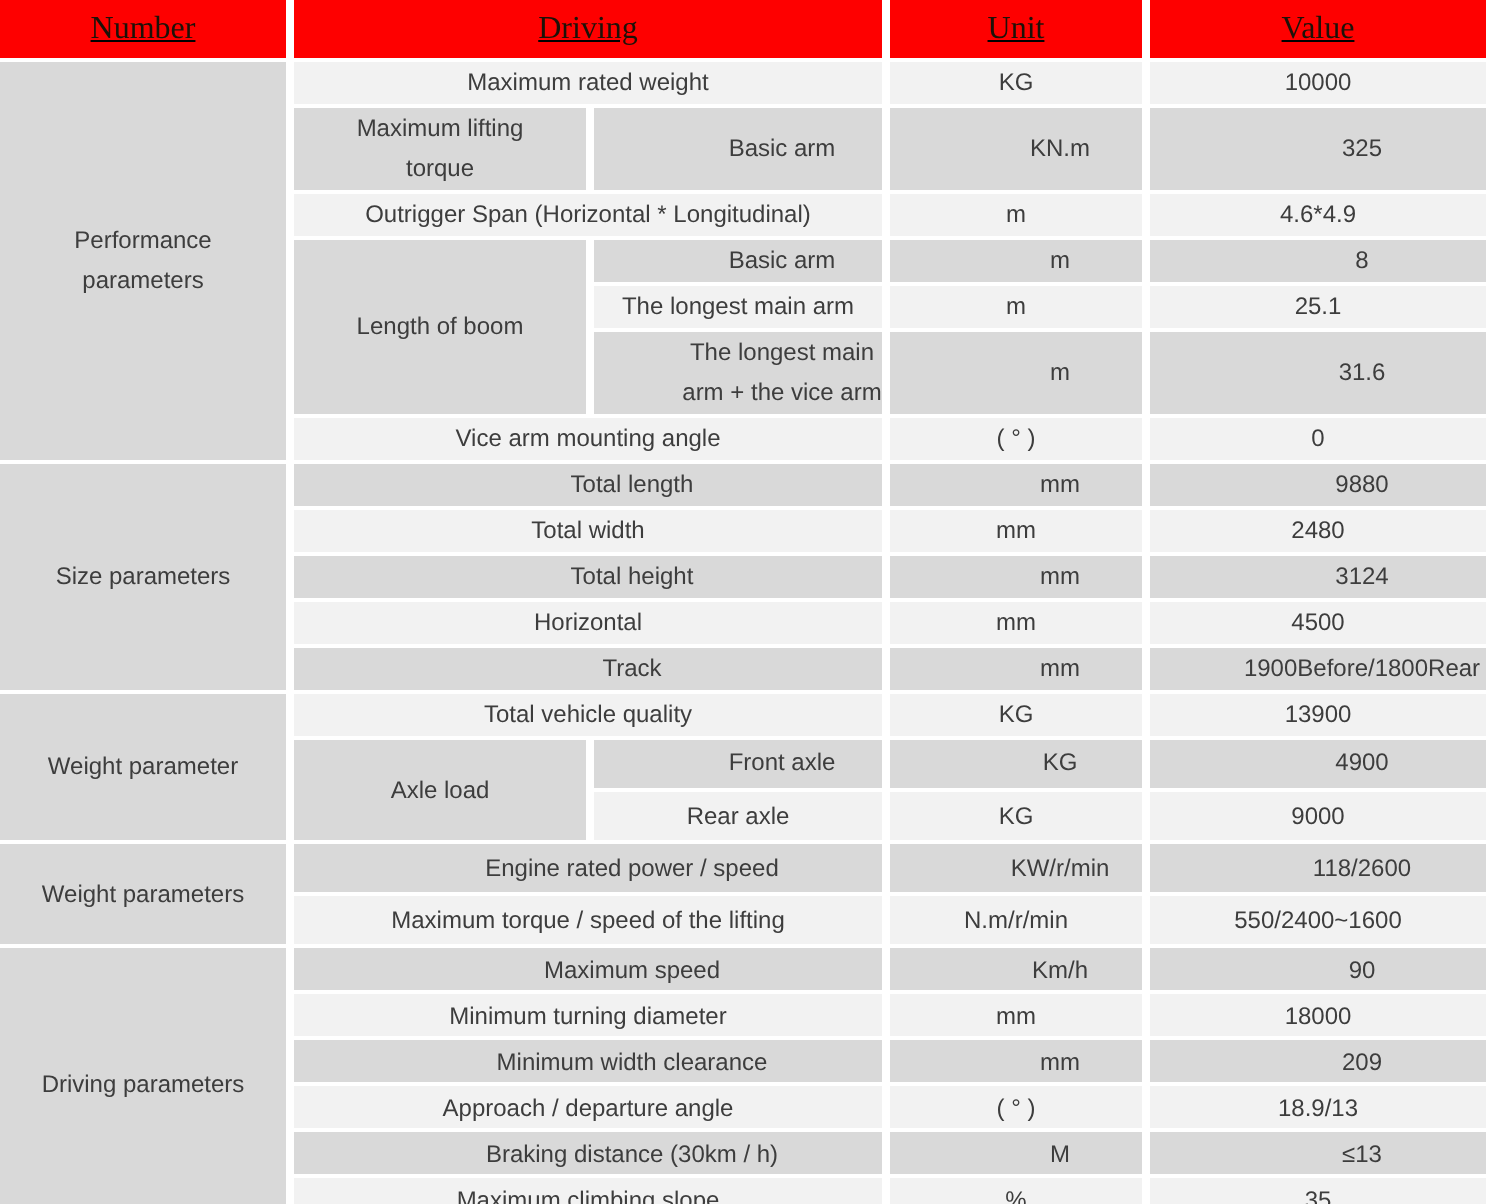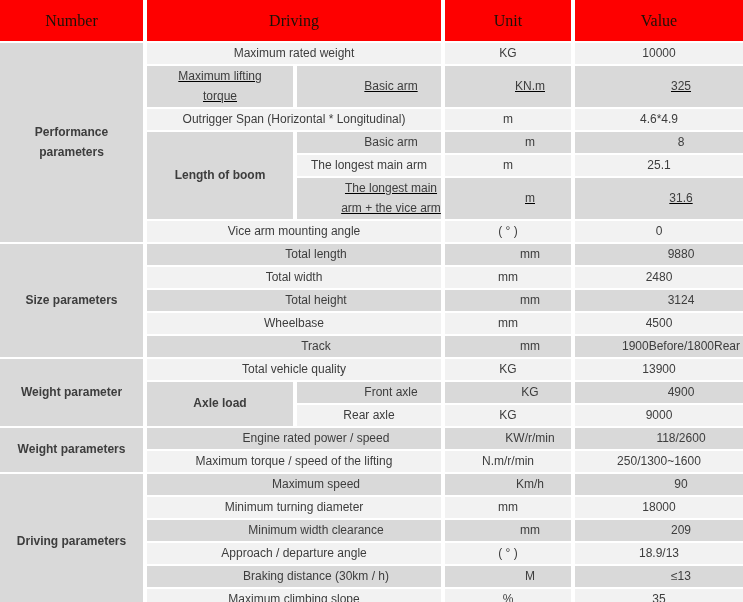--- a/index.html
+++ b/index.html
@@ -10,22 +10,22 @@
   }
   .page { width: 743px; height: 602px; overflow: hidden; position: relative; }
   table.spec {
     border-collapse: separate;
     border-spacing: 4px 2px;
     table-layout: fixed;
     width: 751px;
     margin: -2px -4px;
   }
   tr { height: 21px; }
-  tr.tall { height: 39px; text-decoration: underline; }
-  tr.hdr { height: 41px; }
+  tr.tall { height: 39px; }
+  tr.hdr { height: 29px; text-decoration: underline; }
   th {
     background: #fe0000;
     font-family: "Liberation Serif", serif;
     font-weight: 400;
     font-size: 16px;
     color: #1c1208;
     text-align: center;
     vertical-align: middle;
     padding: 0;
   }
@@ -33,21 +33,21 @@
     font-size: 12px;
     color: #3d3d3d;
     text-align: center;
     vertical-align: middle;
     line-height: 1.7;
     padding: 0;
     overflow: hidden;
   }
   td.a { background: #f2f2f2; margin-top: 28px; }   
   td.b { background: #d9d9d9; padding-left: 44px; }   
-  td.g { background: #d9d9d9; padding: 4px 10px; font-weight: bold; } 
+  td.g { background: #d9d9d9; padding: 15px 10px; } 
   td.narrow { padding: 0 14px; }  
 </style>
 </head>
 <body>
 
 <div class="page">
 <table class="spec">
   <colgroup>
     <col style="width:143px">
         <col style="width:146px">
@@ -113,21 +113,21 @@
     <td class="a" colspan="2">Total width</td>
     <td class="a">mm</td>
     <td class="a">2480</td>
   </tr>
   <tr>
     <td class="b" colspan="2">Total height</td>
     <td class="b">mm</td>
     <td class="b">3124</td>
   </tr>
   <tr>
-    <td class="a" colspan="2">Wheelbase</td>
+    <td class="a" colspan="2">Horizontal</td>
     <td class="a">mm</td>
     <td class="a">4500</td>
   </tr>
   <tr>
     <td class="b" colspan="2">Track</td>
     <td class="b">mm</td>
     <td class="b">1900Before/1800Rear</td>
   </tr>
 
   <tr>
@@ -150,21 +150,21 @@
 
   <tr>
     <td class="g" rowspan="2">Weight parameters</td>
     <td class="b" colspan="2">Engine rated power / speed</td>
     <td class="b">KW/r/min</td>
     <td class="b">118/2600</td>
   </tr>
   <tr>
     <td class="a" colspan="2">Maximum torque / speed of the lifting</td>
     <td class="a">N.m/r/min</td>
-    <td class="a">250/1300~1600</td>
+    <td class="a">550/2400~1600</td>
   </tr>
 
   <tr>
     <td class="g" rowspan="6">Driving parameters</td>
     <td class="b" colspan="2">Maximum speed</td>
     <td class="b">Km/h</td>
     <td class="b">90</td>
   </tr>
   <tr>
     <td class="a" colspan="2">Minimum turning diameter</td>

